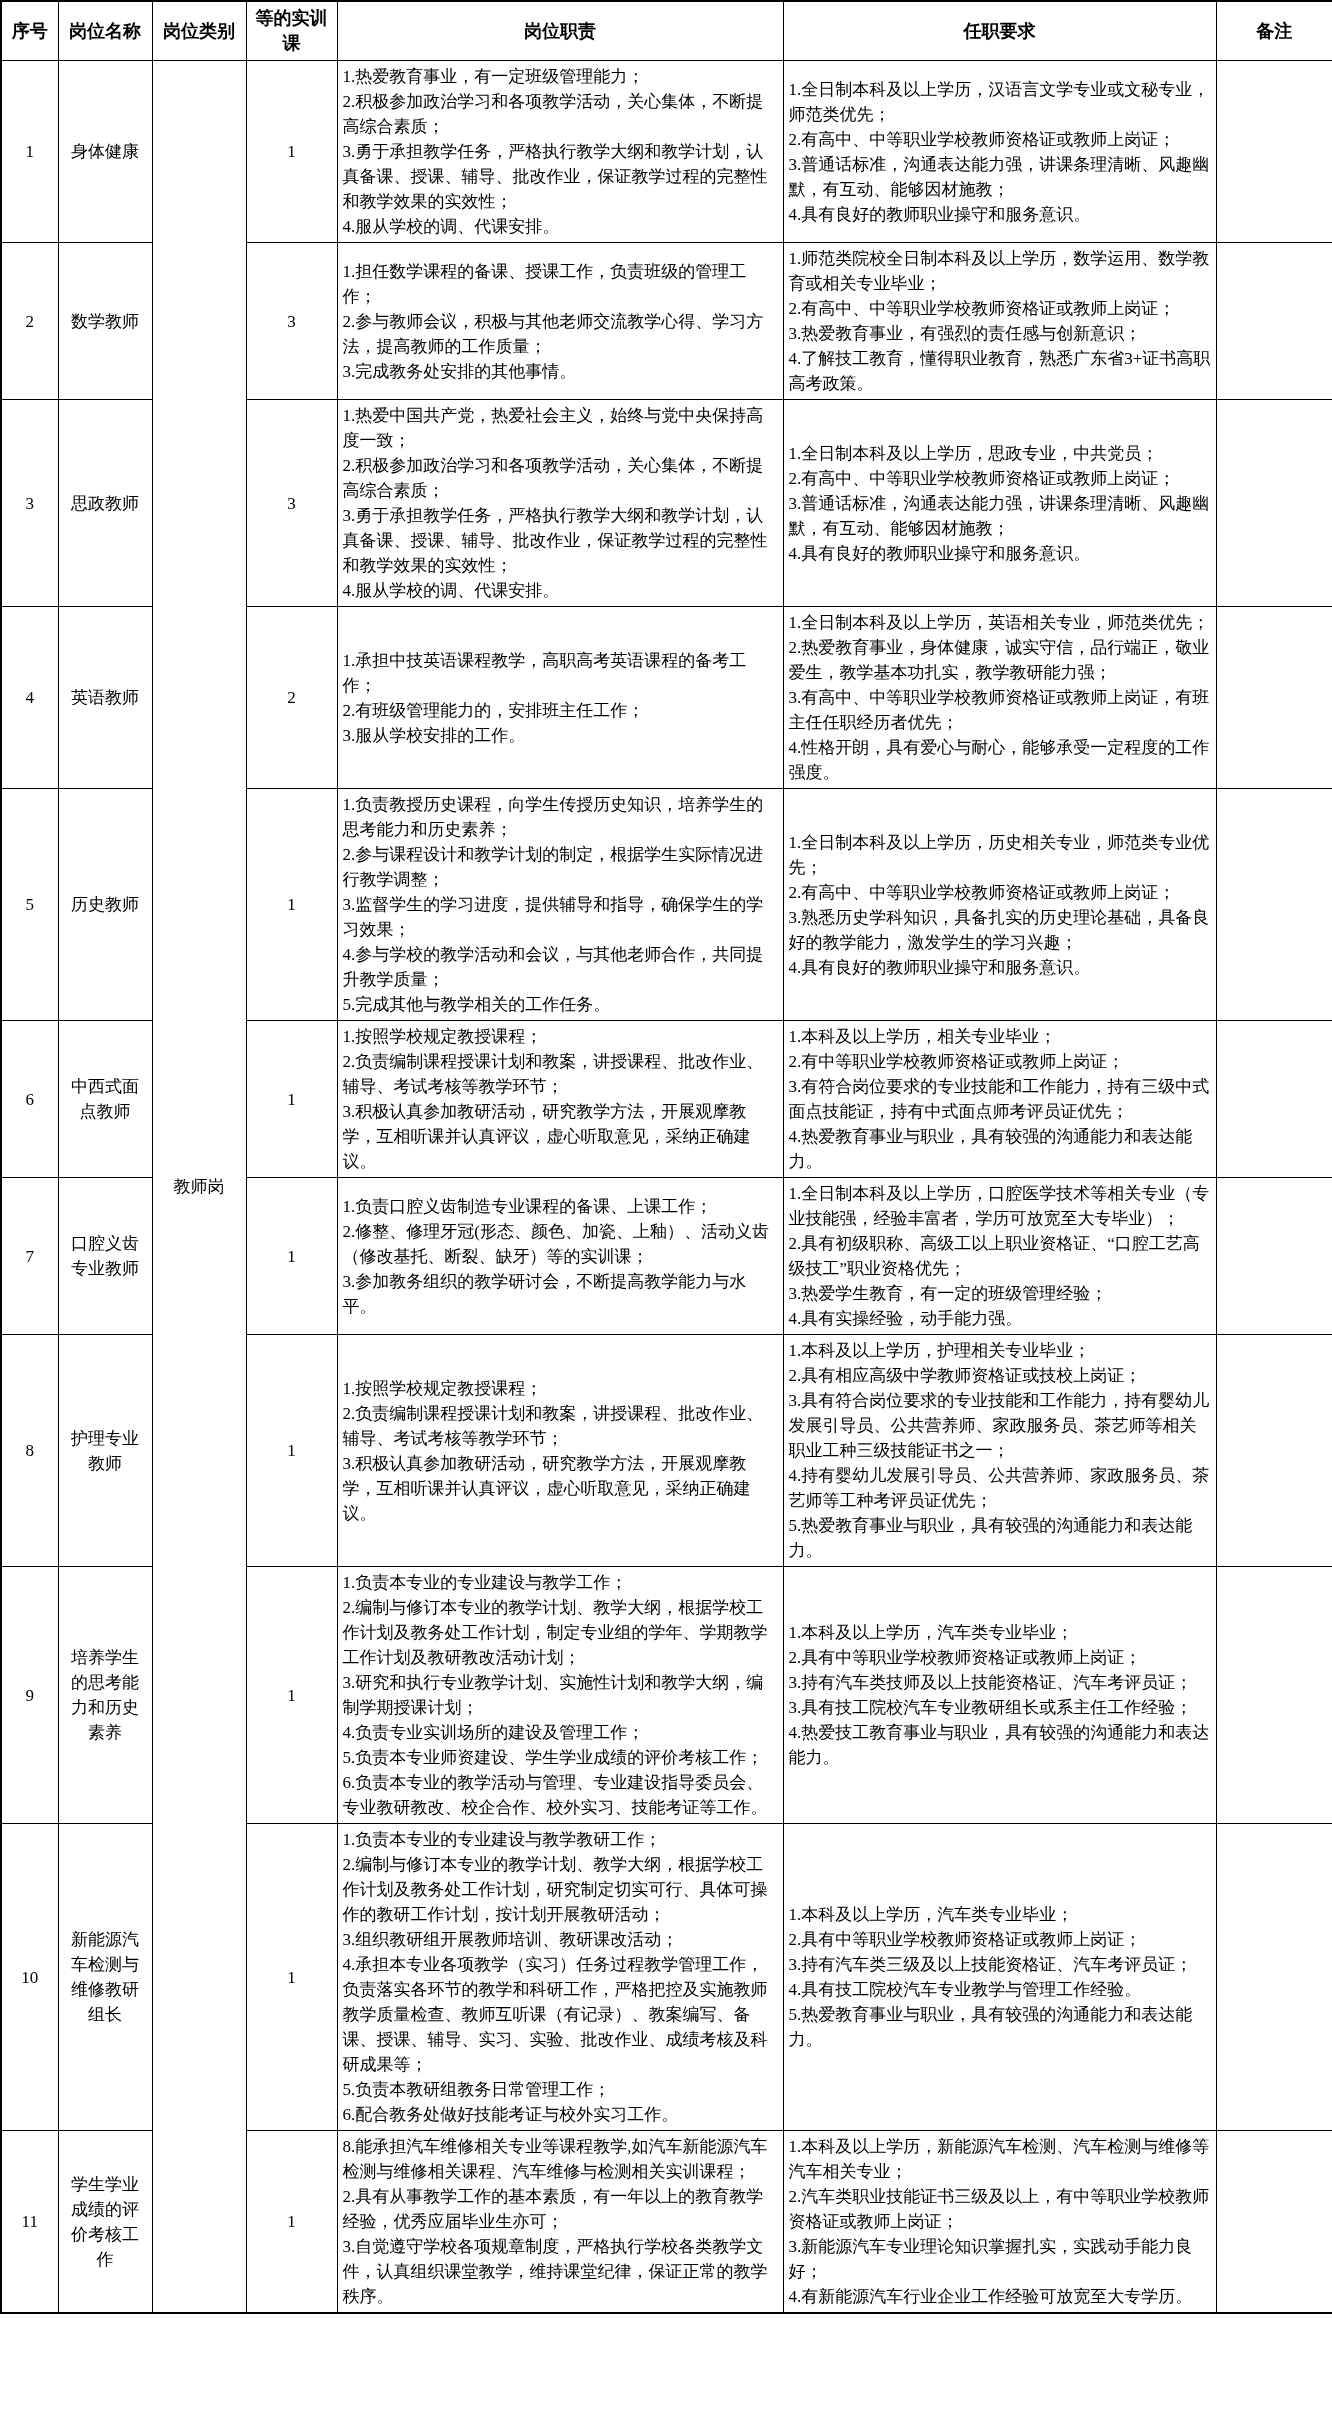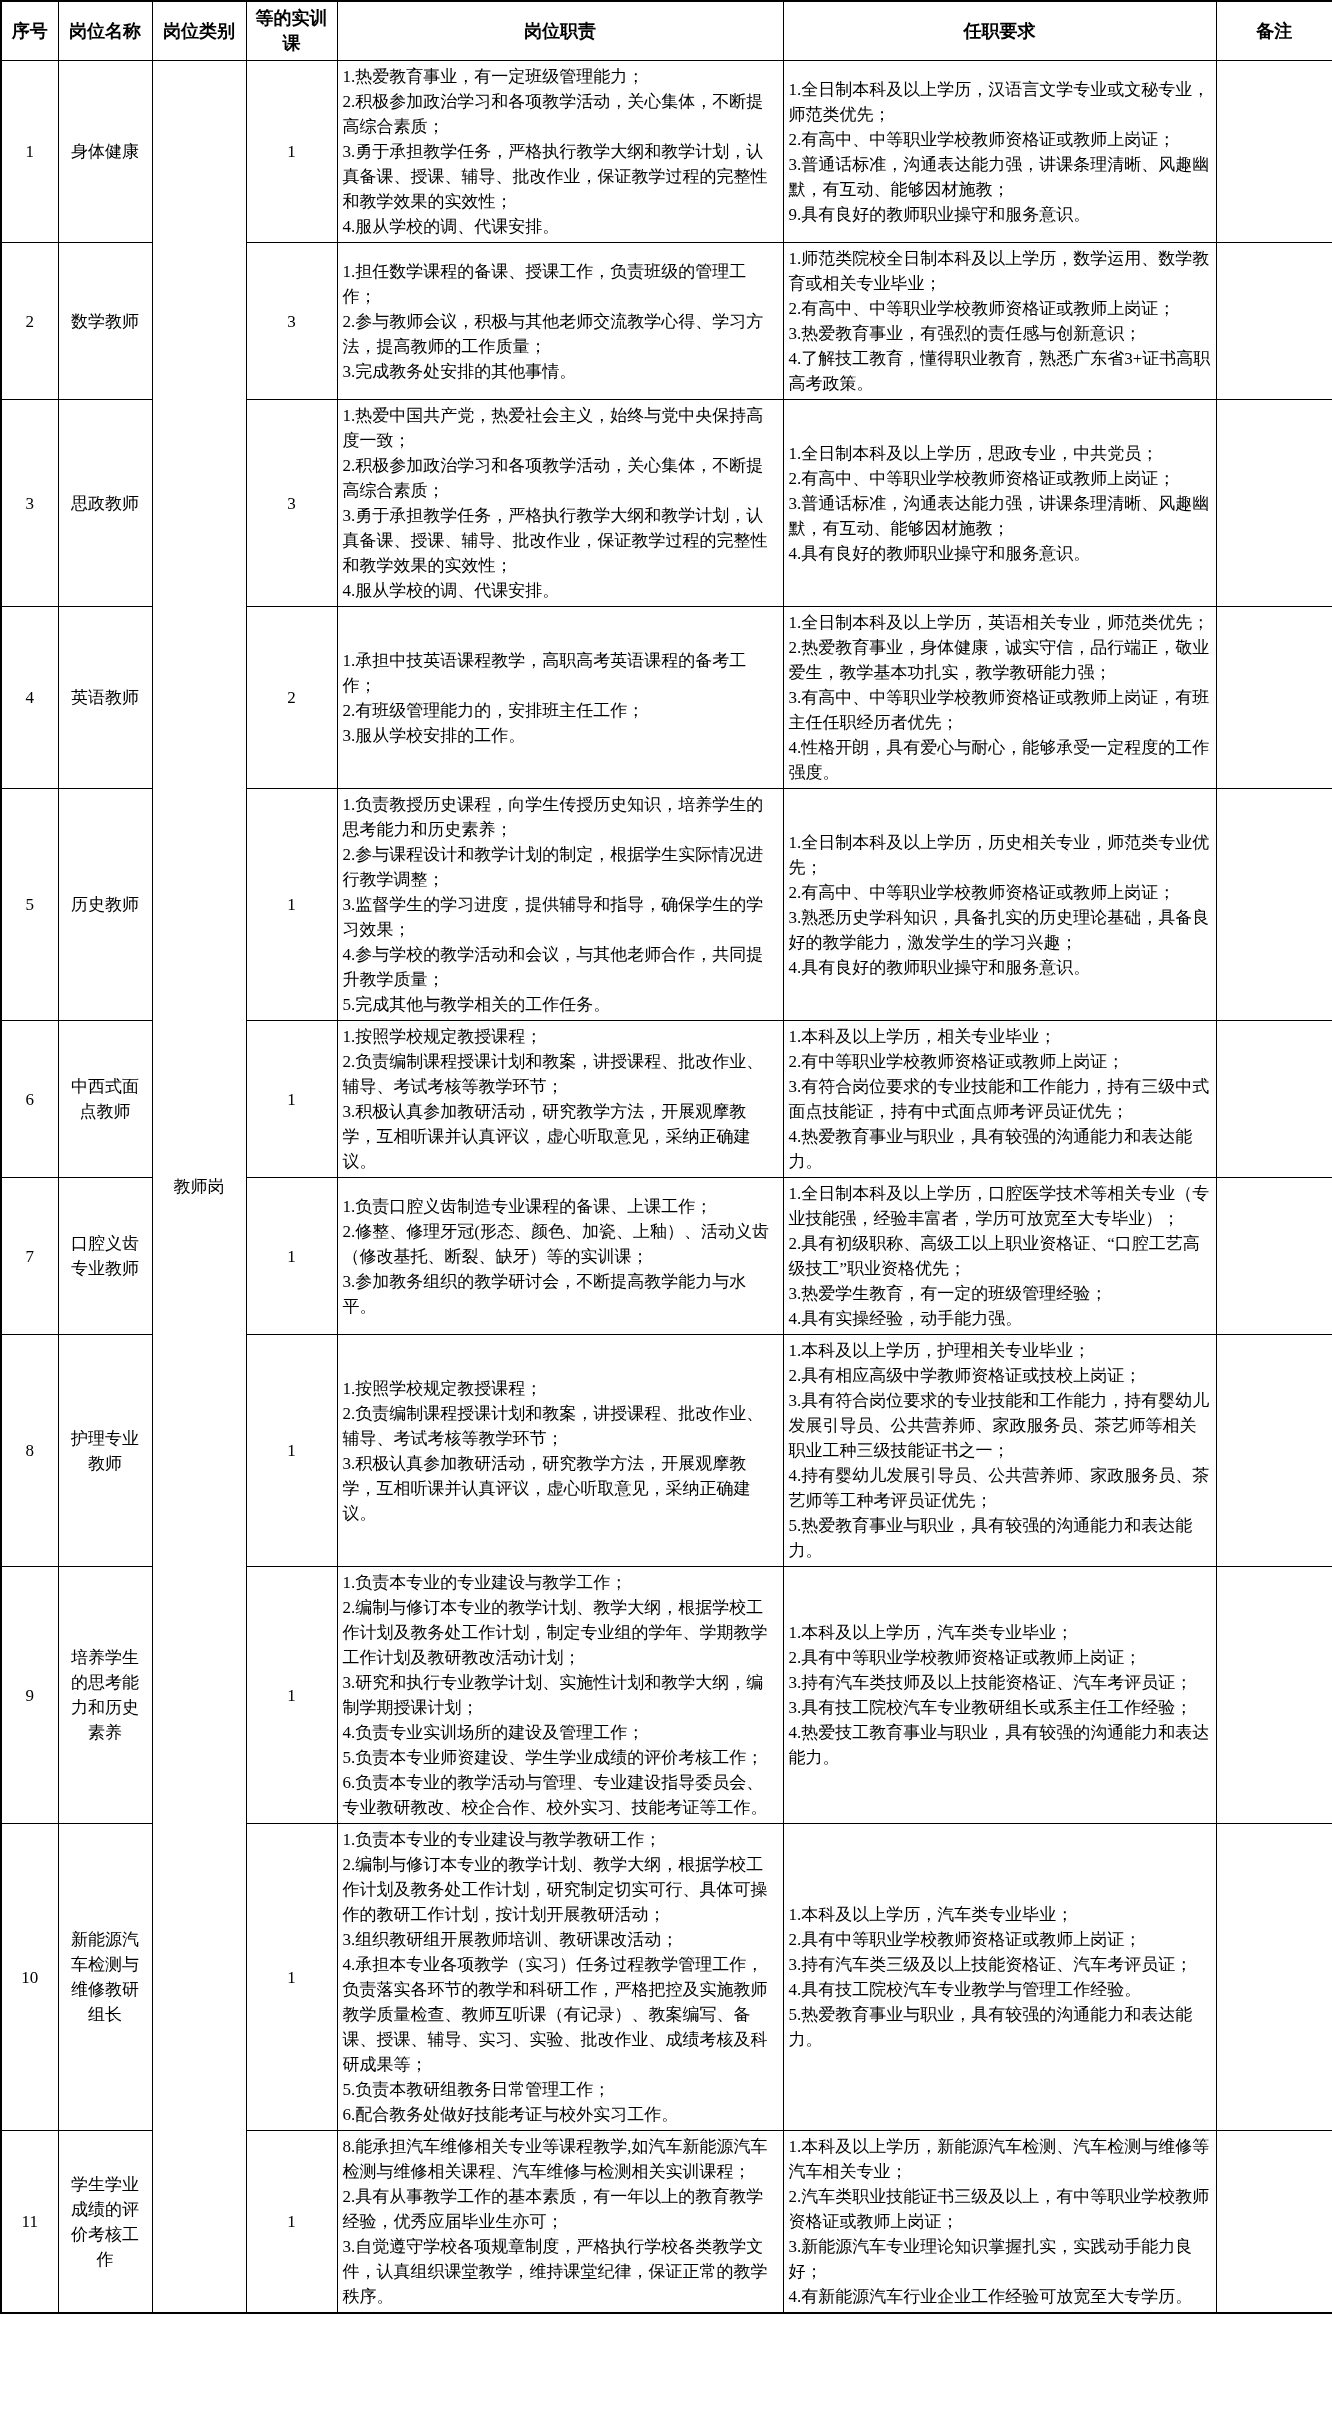--- a/index.html
+++ b/index.html
@@ -69,21 +69,21 @@
       <td class="center">身体健康</td>
       <td class="center" rowspan="11">教师岗</td>
       <td class="center">1</td>
       <td class="longtext">1.热爱教育事业，有一定班级管理能力；
 2.积极参加政治学习和各项教学活动，关心集体，不断提高综合素质；
 3.勇于承担教学任务，严格执行教学大纲和教学计划，认真备课、授课、辅导、批改作业，保证教学过程的完整性和教学效果的实效性；
 4.服从学校的调、代课安排。</td>
       <td class="longtext">1.全日制本科及以上学历，汉语言文学专业或文秘专业，师范类优先；
 2.有高中、中等职业学校教师资格证或教师上岗证；
 3.普通话标准，沟通表达能力强，讲课条理清晰、风趣幽默，有互动、能够因材施教；
-9.具有良好的教师职业操守和服务意识。</td>
+4.具有良好的教师职业操守和服务意识。</td>
       <td class="remark"></td>
     </tr>
     <tr>
       <td class="center">2</td>
       <td class="center">数学教师</td>
       <td class="center">3</td>
       <td class="longtext">1.担任数学课程的备课、授课工作，负责班级的管理工作；
 2.参与教师会议，积极与其他老师交流教学心得、学习方法，提高教师的工作质量；
 3.完成教务处安排的其他事情。</td>
       <td class="longtext">1.师范类院校全日制本科及以上学历，数学运用、数学教育或相关专业毕业；

